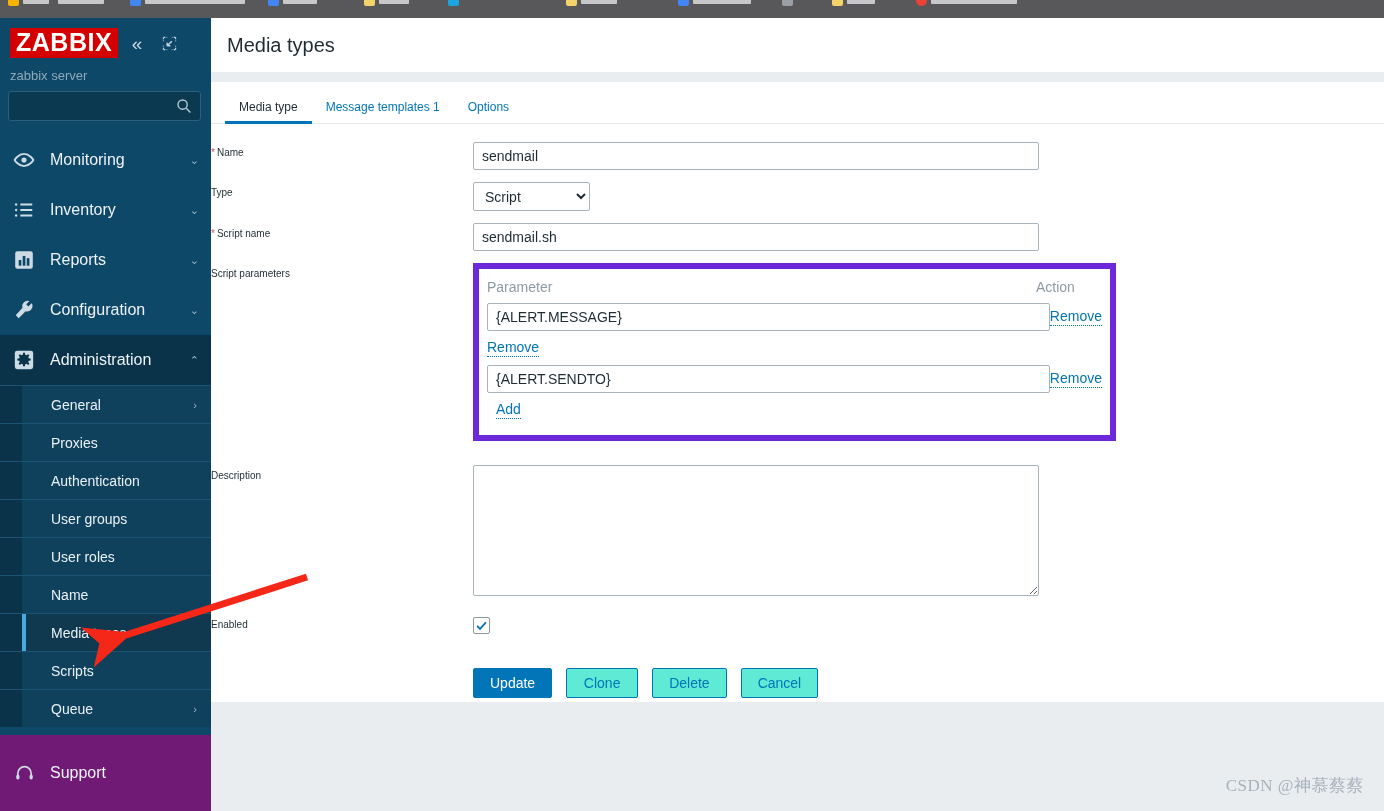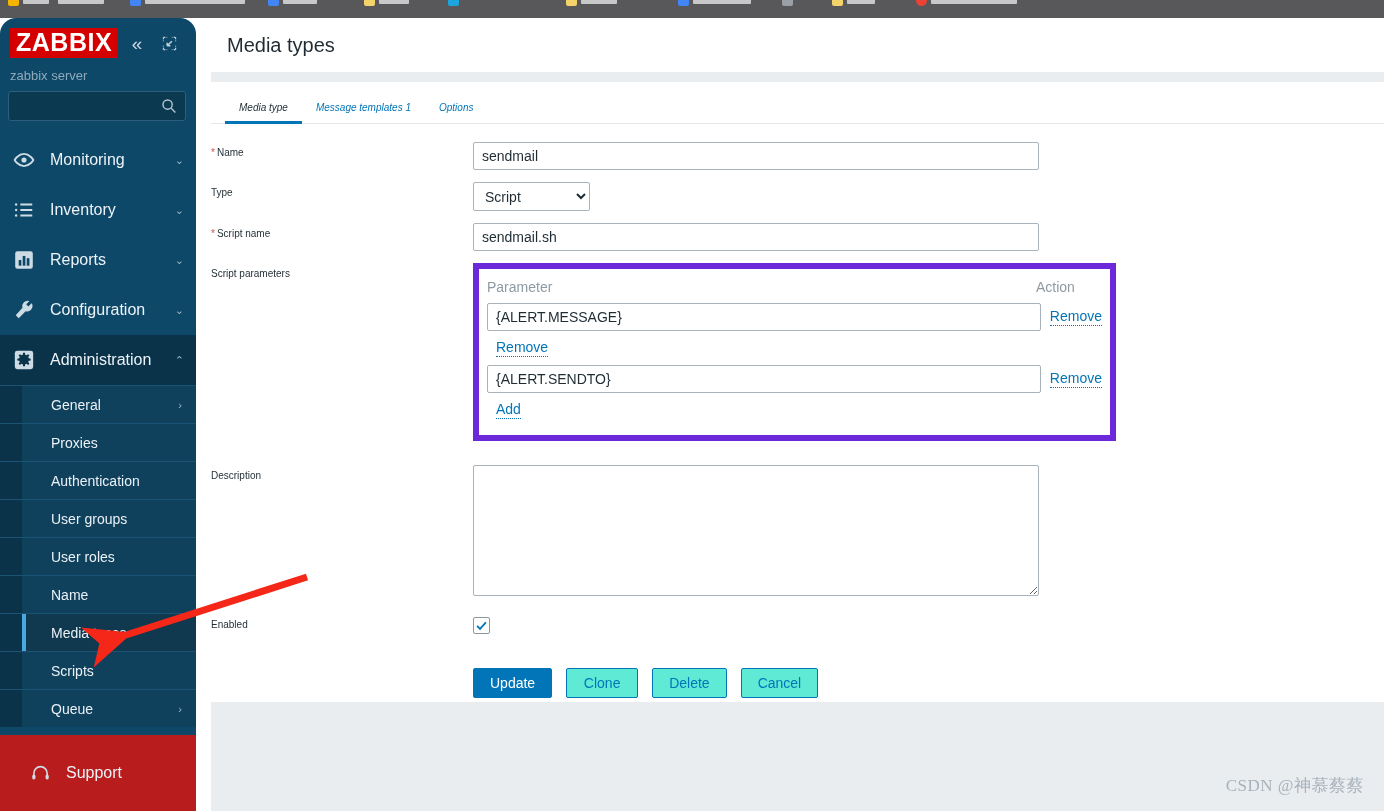--- a/index.html
+++ b/index.html
@@ -17,24 +17,23 @@
     background: #58585a;
     overflow: hidden;
   }
   .bm { position: absolute; top: -6px; height: 12px; display: flex; align-items: center; gap: 4px; }
   .bm-ico { width: 11px; height: 11px; border-radius: 2px; display: block; }
   .bm-txt { height: 7px; background: #c8c8c8; border-radius: 1px; display: block; }
 
   
   .sidebar {
     position: absolute; top: 18px; left: 0;
-    width: 196px; height: 793px;
+    width: 211px; height: 793px;
     background: #0e4868;
     color: #fff;
-    border-radius: 16px;
   }
   .sb-logo-row {
     height: 50px; display: flex; align-items: center;
     padding: 0 8px 0 10px; gap: 0;
   }
   .zbx-logo {
     background: #d40000; color: #fff;
     font-size: 25px; font-weight: bold; letter-spacing: .5px;
     padding: 2px 6px 3px 6px; line-height: 1;
     font-family: "Liberation Sans", sans-serif;
@@ -97,23 +96,23 @@
   .sub-item.sub-active::before {
     content: ""; position: absolute; left: 22px; top: 0;
     width: 4px; height: 100%; background: #4aa8e0;
   }
   .sub-gutter {
     position: absolute; left: 0; top: 0; width: 22px; height: 100%;
     background: #0a3349;
   }
   .sb-support {
     position: absolute; bottom: 0; left: 0; width: 100%;
-    height: 76px; background: #b91c1c;
+    height: 76px; background: #701a75;
     display: flex; align-items: center; gap: 14px;
-    padding-left: 28px;
+    padding-left: 12px;
     font-size: 16px; color: #ecf2f6; cursor: pointer;
   }
   .sb-support .nav-ico { width: 24px; display: flex; justify-content: center; color: #cddbe4; }
 
   
   .main {
     position: absolute; top: 18px; left: 211px;
     width: 1173px; height: 793px;
     background: #eaedf0;
     overflow: hidden;
@@ -128,22 +127,22 @@
   .form-panel {
     background: #fff; margin-top: 10px;
     height: 620px; position: relative;
   }
   .tabs {
     display: flex; align-items: flex-end;
     height: 42px; padding-left: 14px;
     border-bottom: 1px solid #e3e9ed;
   }
   .tab {
-    font-size: 10px; color: #0275b8; cursor: pointer;
-    padding: 0 14px 10px 14px; position: relative; line-height: 1; font-style: italic;
+    font-size: 12px; color: #0275b8; cursor: pointer;
+    padding: 0 14px 10px 14px; position: relative; line-height: 1;
   }
   .tab.active { color: #1f2c33; }
   .tab.active::after {
     content: ""; position: absolute; left: 0; bottom: -1px;
     width: 100%; height: 3px; background: #0275b8;
   }
 
   .form-body { padding: 18px 0 0 0; }
   .frow { display: flex; margin-bottom: 12px; }
   .flabel {
@@ -186,21 +185,21 @@
   .param-input {
     width: 566px; height: 28px;
     border: 1px solid #a8b3bb; border-radius: 2px;
     font-size: 14px; color: #1f2c33; padding: 0 8px;
     outline: none; background: #fff;
     font-family: "Liberation Sans", sans-serif;
   }
   .dotted-link {
     font-size: 14px; color: #0275b8; cursor: pointer;
     border-bottom: 1px dotted #0275b8; line-height: 1.2;
-    margin-left: 9px; text-decoration: none; display: inline-block;
+    text-decoration: none; display: inline-block;
   }
   .add-link { margin-left: 9px; }
 
   textarea.desc {
     width: 566px; height: 131px;
     border: 1px solid #a8b3bb; border-radius: 2px;
     font-size: 14px; color: #1f2c33; padding: 6px 8px;
     outline: none; resize: both; background: #fff;
     font-family: "Liberation Sans", sans-serif;
   }

